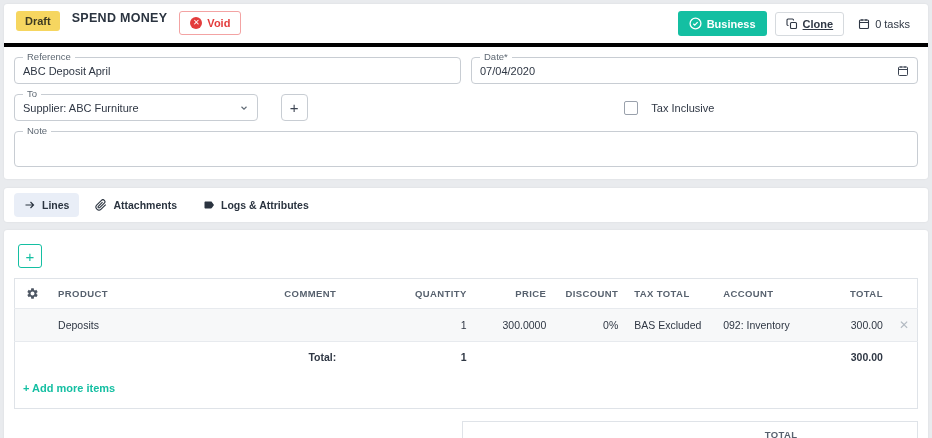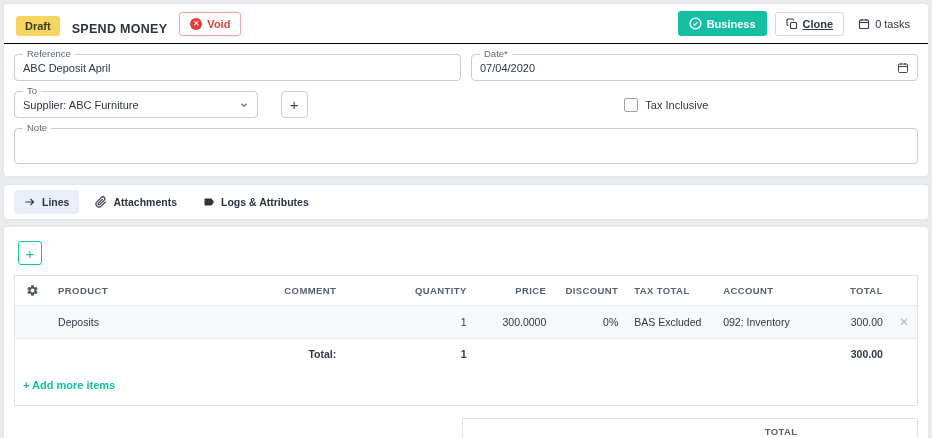--- a/index.html
+++ b/index.html
@@ -8,22 +8,22 @@
     background:#e9ebee;
     font-family:"Liberation Sans","DejaVu Sans",sans-serif;
     color:#2f3744;
     padding:4px 4px 0 4px;
   }
   .card { background:#fff; border-radius:3px; box-shadow:0 0 2px rgba(0,0,0,.08); }
 
   
   .topcard { margin-bottom:9px; }
   .hdr-row {
-    display:flex; align-items:flex-end; gap:12px;
-    padding:7px 12px; border-bottom:1px solid #000000;
+    display:flex; align-items:flex-start; gap:12px;
+    padding:7px 12px; border-bottom:4px solid #000000;
   }
   .badge-draft {
     background:#f6d660; color:#3d3a22; font-weight:bold;
     font-size:11px; padding:4px 9px; border-radius:3px;
   }
   .page-title { font-weight:bold; font-size:12.5px; letter-spacing:.3px; color:#2b3440; }
   .btn {
     display:inline-flex; align-items:center; gap:5px;
     font-size:11px; border-radius:3px; padding:5px 10px;
     border:1px solid transparent; background:#fff; cursor:pointer;
@@ -56,21 +56,21 @@
   .fvalue::placeholder { color:#aab1bb; }
   .chev { margin-left:auto; color:#5e6873; }
   .sq-btn {
     width:27px; height:27px; border:1px solid #c8cdd3; border-radius:4px;
     background:#fff; font-size:15px; color:#3c4452; cursor:pointer; flex:0 0 27px;
     display:flex; align-items:center; justify-content:center;
   }
   .to-wrap { flex:1; display:flex; gap:23px; max-width:305px; }
   .to-wrap .ffield { flex:1; }
   .half-gap { flex:1; }
-  .check-wrap { display:flex; align-items:center; gap:7px; font-size:11px; color:#2f3744; padding-left:3px; }
+  .check-wrap { display:flex; align-items:center; gap:13px; font-size:11px; color:#2f3744; padding-left:3px; }
   .checkbox { width:14px; height:14px; border:1px solid #9aa1ac; border-radius:2px; background:#fff; cursor:pointer; }
   .note-field { height:36px; align-items:flex-start; padding-top:5px; }
 
   
   .tabsbar { display:flex; align-items:center; gap:6px; padding:5px 10px; margin-bottom:8px; }
   .tab {
     display:inline-flex; align-items:center; gap:6px;
     font-size:10.5px; font-weight:bold; color:#2b3440;
     padding:6px 10px; border-radius:4px; cursor:pointer;
   }

